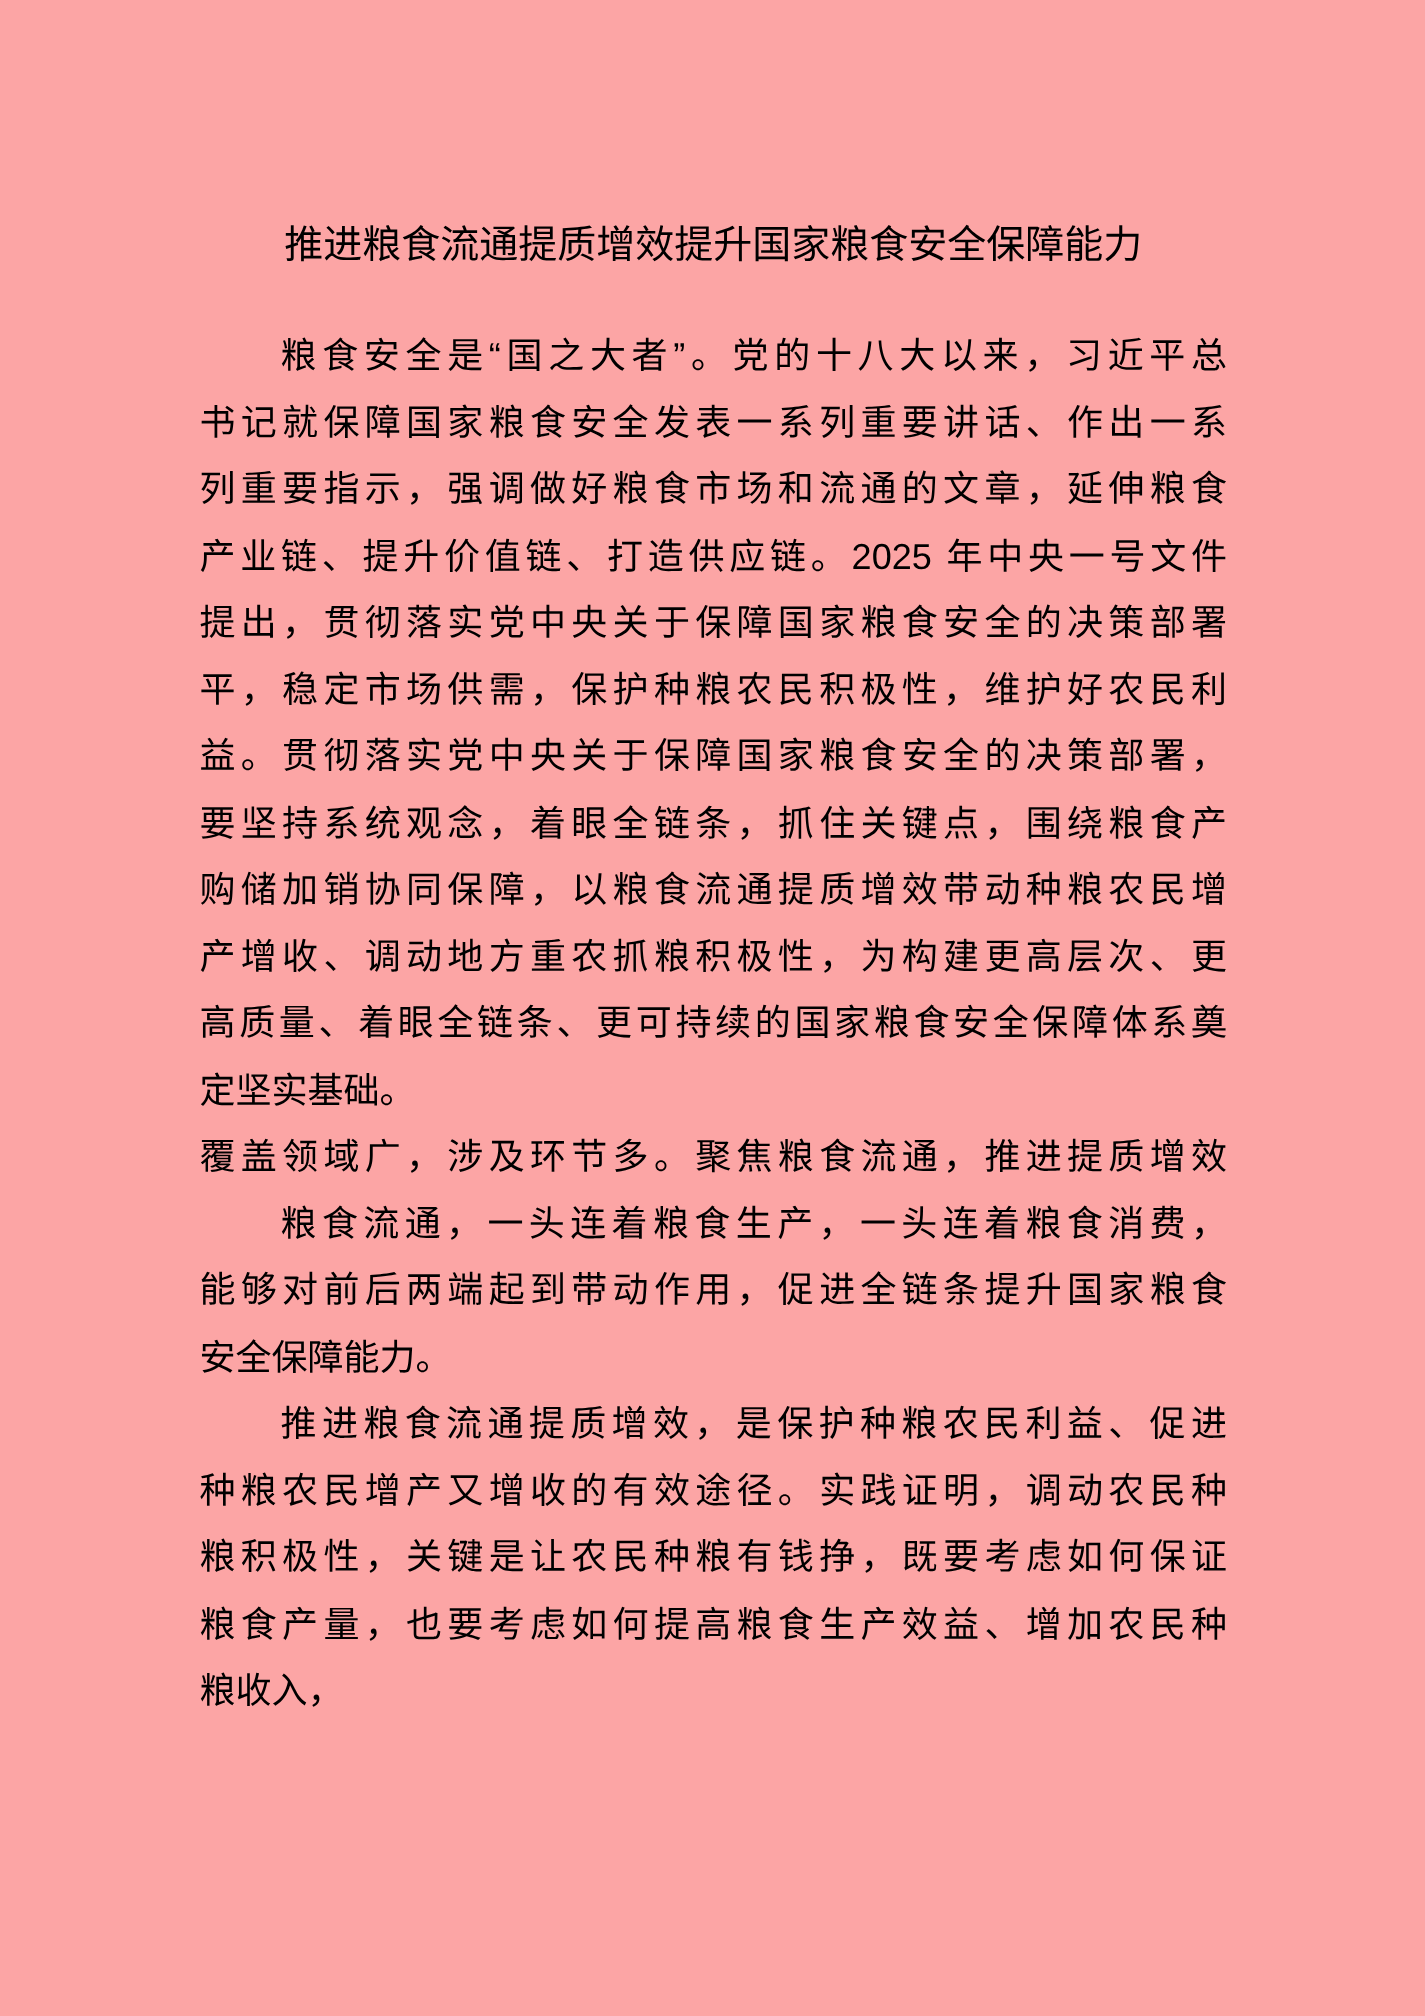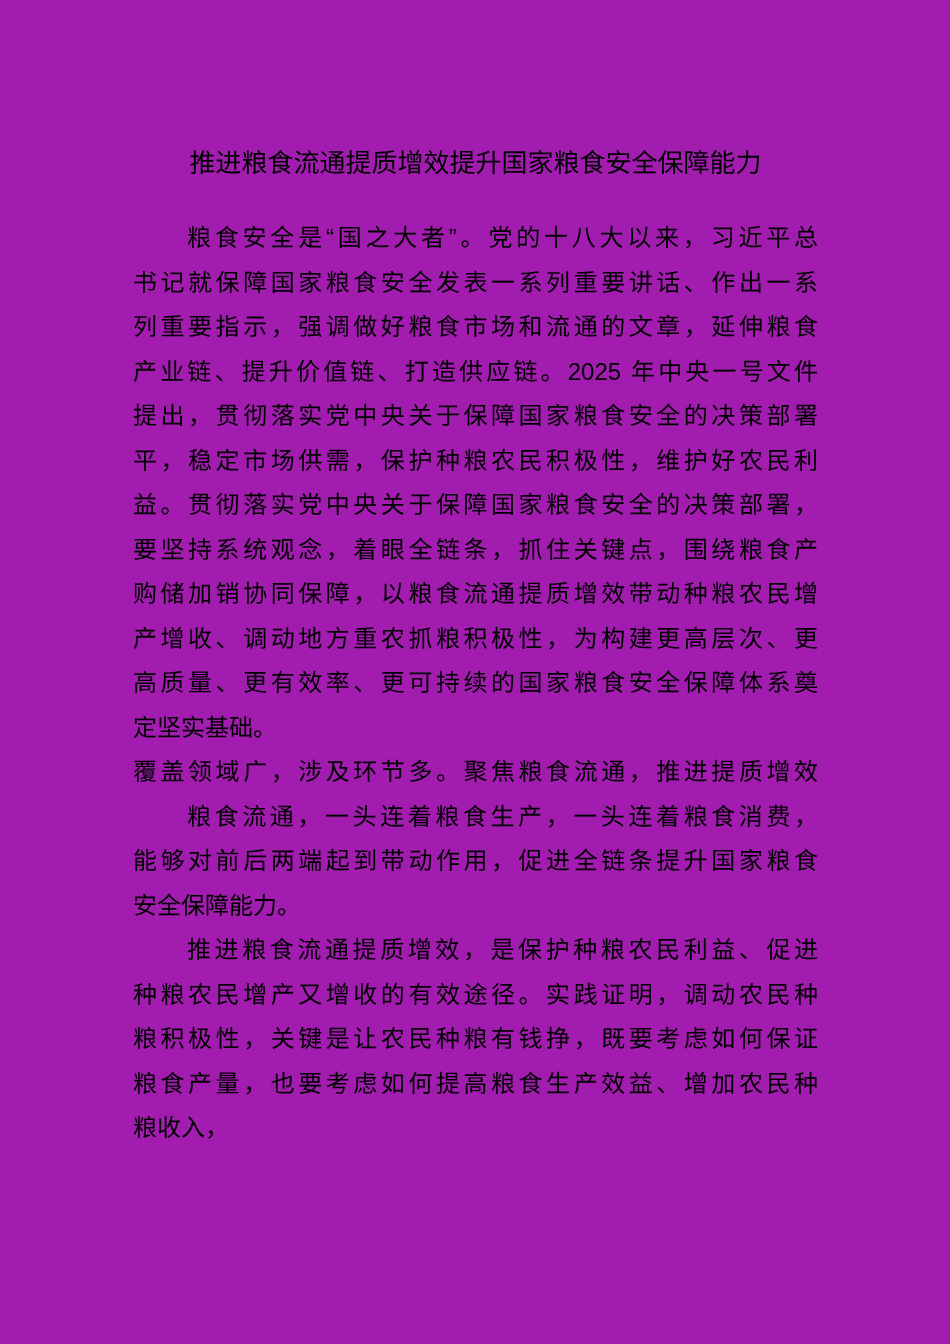--- a/index.html
+++ b/index.html
@@ -4,21 +4,21 @@
 <style>
   html, body {
     margin: 0;
     padding: 0;
     background: #ffffff;
   }
   .page {
     position: relative;
     width: 950px;
     height: 1344px;
-    background: #a21caf;
+    background: #fca5a5;
     color: #000000;
     font-family: "Liberation Sans", sans-serif;
     overflow: hidden;
   }
   .content {
     position: absolute;
     left: 133px;
     top: 0;
     width: 685px;
   }
@@ -69,21 +69,21 @@
       <div class="line indent">粮食安全是“国之大者”。党的十八大以来，习近平总</div>
       <div class="line">书记就保障国家粮食安全发表一系列重要讲话、作出一系</div>
       <div class="line">列重要指示，强调做好粮食市场和流通的文章，延伸粮食</div>
       <div class="line">产业链、提升价值链、打造供应链。2025 年中央一号文件</div>
       <div class="line">提出，贯彻落实党中央关于保障国家粮食安全的决策部署</div>
       <div class="line">平，稳定市场供需，保护种粮农民积极性，维护好农民利</div>
       <div class="line">益。贯彻落实党中央关于保障国家粮食安全的决策部署，</div>
       <div class="line">要坚持系统观念，着眼全链条，抓住关键点，围绕粮食产</div>
       <div class="line">购储加销协同保障，以粮食流通提质增效带动种粮农民增</div>
       <div class="line">产增收、调动地方重农抓粮积极性，为构建更高层次、更</div>
-      <div class="line">高质量、更有效率、更可持续的国家粮食安全保障体系奠</div>
+      <div class="line">高质量、着眼全链条、更可持续的国家粮食安全保障体系奠</div>
       <div class="line end">定坚实基础。</div>
     </div>
 
 
     <div class="para">
       <div class="line">覆盖领域广，涉及环节多。聚焦粮食流通，推进提质增效</div>
       <div class="line indent">粮食流通，一头连着粮食生产，一头连着粮食消费，</div>
       <div class="line">能够对前后两端起到带动作用，促进全链条提升国家粮食</div>
       <div class="line end">安全保障能力。</div>
     </div>

